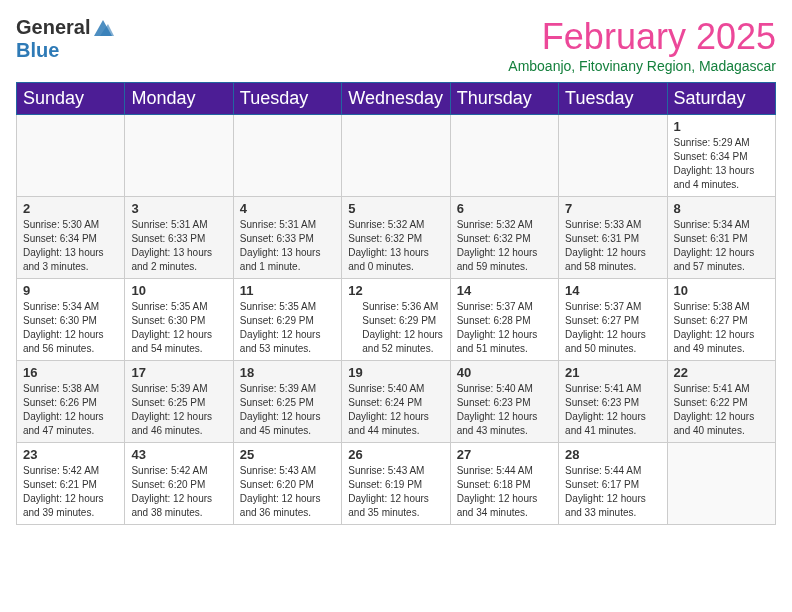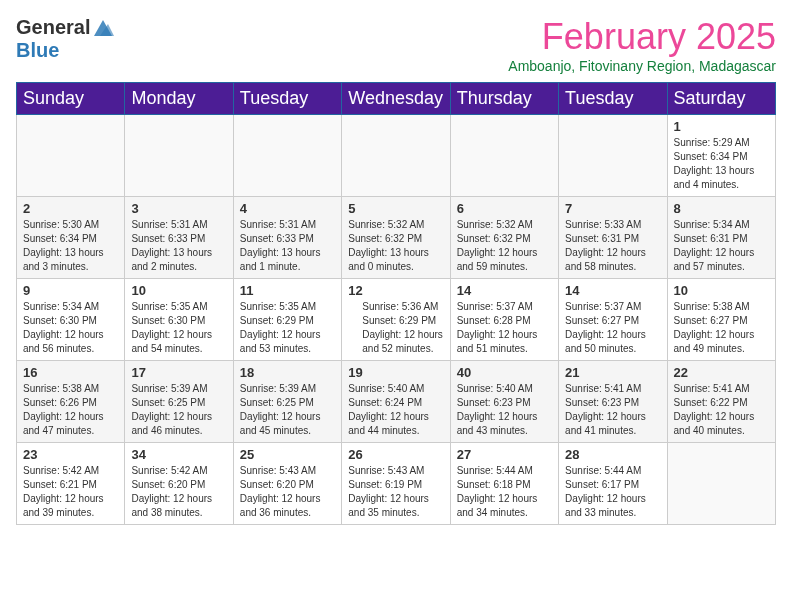--- a/index.html
+++ b/index.html
@@ -288,21 +288,21 @@
       </tr>
       <tr>
         <td>
           <span class="day-number">23</span>
           <div class="day-info" style="white-space: pre-line;">Sunrise: 5:42 AM
 Sunset: 6:21 PM
 Daylight: 12 hours
 and 39 minutes.</div>
         </td>
         <td>
-          <span class="day-number">34</span>
+          <span class="day-number">43</span>
           <div class="day-info" style="white-space: pre-line;">Sunrise: 5:42 AM
 Sunset: 6:20 PM
 Daylight: 12 hours
 and 38 minutes.</div>
         </td>
         <td>
           <span class="day-number">25</span>
           <div class="day-info" style="white-space: pre-line;">Sunrise: 5:43 AM
 Sunset: 6:20 PM
 Daylight: 12 hours

